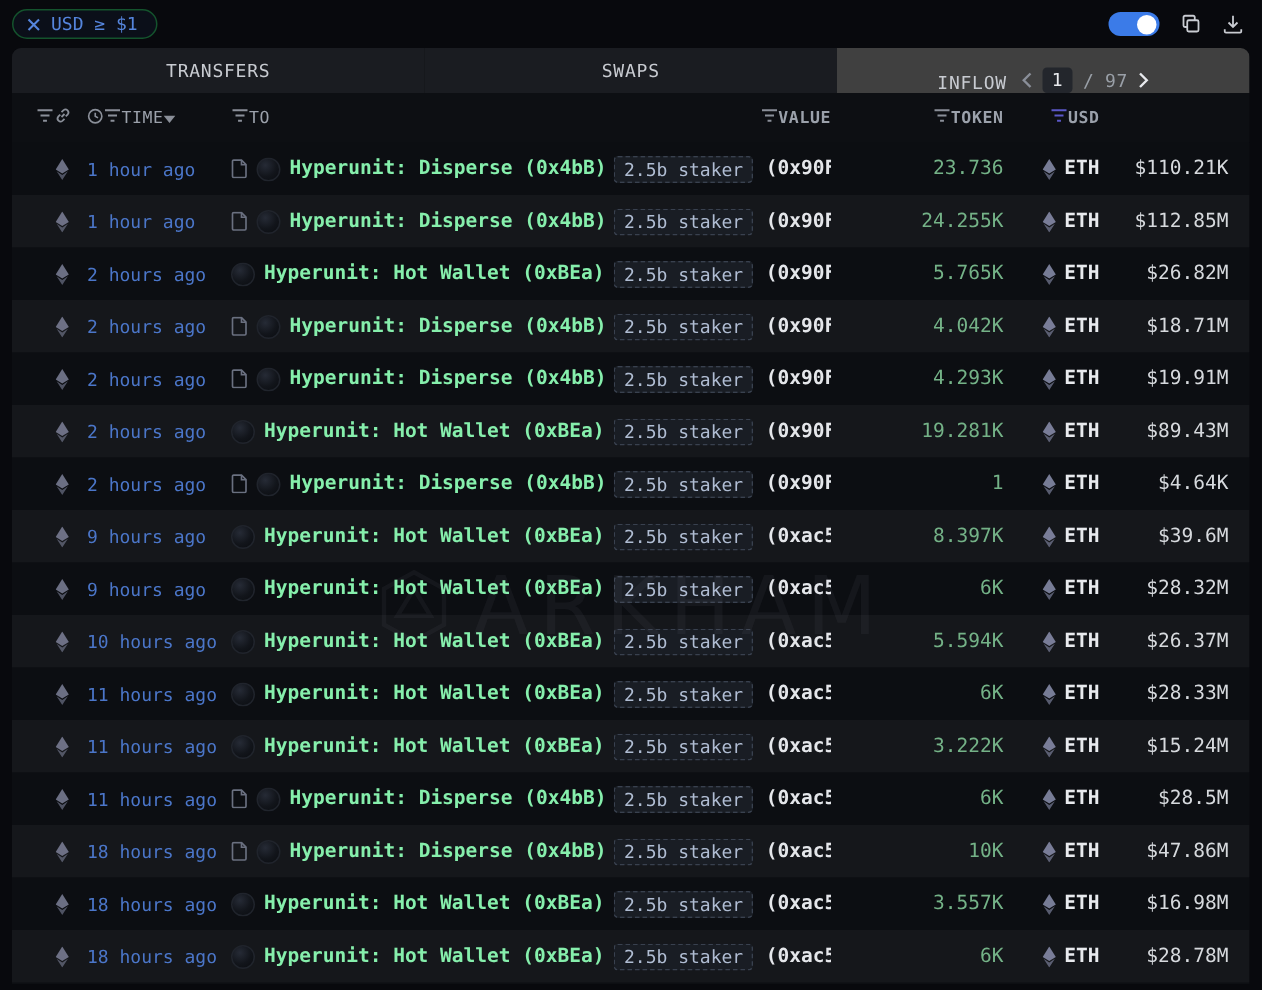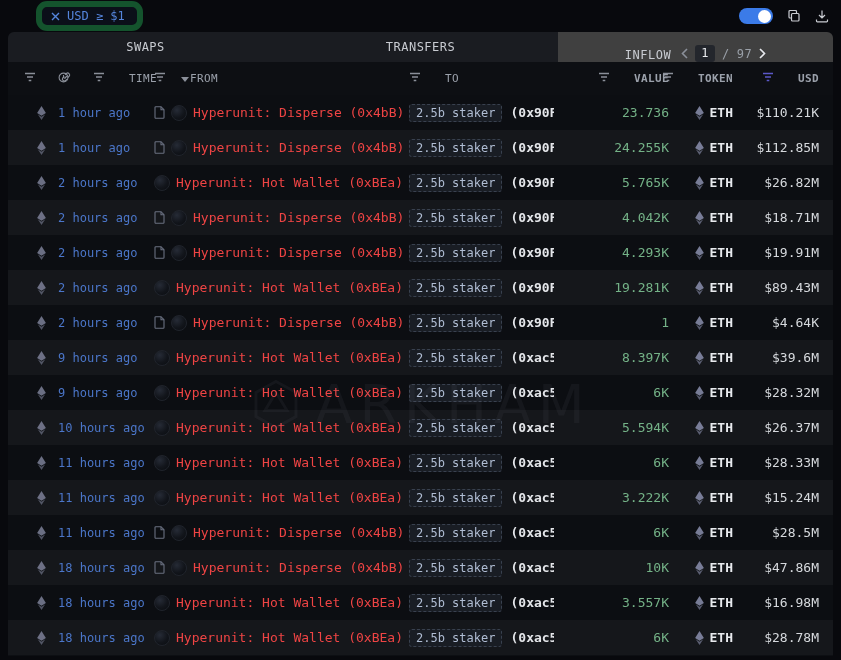--- a/index.html
+++ b/index.html
@@ -7,23 +7,23 @@
   body {
     background:#08090d;
     font-family:"DejaVu Sans Mono","Liberation Mono",monospace;
     color:#dfe2e6;
     position:relative;
   }
   
   .topbar { height:32px; display:flex; align-items:center; padding:0 12px 0 8px; }
   .filter-chip {
     display:inline-flex; align-items:center; gap:7px;
-    border:6px solid #14532d; border-radius:11px;
+    border:1px solid #14532d; border-radius:11px;
     padding:2px 12px 2px 9px; color:#5585dd; font-size:12px;
-    background:rgba(40,70,140,0.10); cursor:pointer;margin-left:28px;
+    background:rgba(40,70,140,0.10); cursor:pointer;
   }
   .filter-chip svg { display:block; }
   .topbar-right { margin-left:auto; display:flex; align-items:center; gap:14px; }
   .toggle { width:34px; height:16px; border-radius:9px; background:#3b7be8; position:relative; cursor:pointer; }
   .toggle .knob { position:absolute; top:1.5px; right:2px; width:13px; height:13px; border-radius:50%; background:#fff; }
   .icon-btn { color:#c9ccd2; cursor:pointer; display:flex; align-items:center; }
   
   .panel { position:absolute; left:8px; right:8px; top:32px; bottom:4px; border-radius:6px 6px 0 0; overflow:hidden; background:#0d0f13; }
   .tabbar { display:flex; height:30px; }
   .tab {
@@ -38,37 +38,37 @@
   .pager .page-cur { background:#23262c; border-radius:3px; padding:0 6px; line-height:17px; color:#e8eaee; }
   .pager .page-sep, .pager .page-total { color:#9aa0a8; }
   
   .grid-row {
     display:grid;
     grid-template-columns:34px 96px 255px 1fr 115px 64px 86px;
     align-items:center;
     padding:0 14px 0 16px;
   }
   .thead { height:33px; color:#9ba1ab; font-size:11px; letter-spacing:0.4px; background:#0d0f13; }
-  .th { display:flex; align-items:center; gap:24px; white-space:nowrap; overflow:visible; }
+  .th { display:flex; align-items:center; gap:0; white-space:nowrap; overflow:visible; }
   .th svg { flex:none; }
   .th.right { justify-content:flex-end;font-weight:bold; }
   .filter-ic { color:#8a8f99; cursor:pointer; }
   .filter-ic.accent { color:#5b58c8; }
   .row { height:35px; background:#0c0e12; font-size:13px; position:relative; z-index:1; }
   .row.alt { background:#15171b; }
   .cell-eth { display:flex; justify-content:center; color:#7c8098; }
   .cell-time { color:#4b76c9; font-size:12px; cursor:pointer; white-space:nowrap; }
   .cell-from { display:flex; align-items:center; gap:6px; white-space:nowrap; overflow:hidden; }
   .doc-ic { color:#6a7080; flex:none; display:flex; }
   .avatar {
     width:16px; height:16px; border-radius:50%; flex:none;
     background:radial-gradient(circle at 35% 30%, #262b36 0%, #12151b 55%, #0a0c10 100%);
     border:1px solid #20242c;
   }
-  .from-name { color:#ef4444; font-weight:normal; cursor:pointer; }
+  .from-name { color:#86efac; font-weight:bold; cursor:pointer; }
   .cell-to { display:flex; align-items:center; gap:8px; white-space:nowrap; overflow:hidden; }
   .to-chip {
     background:#191d24; border:1px dashed #39414f; border-radius:3px;
     padding:1px 6px; color:#b0bdd3; font-size:12px; cursor:pointer;
   }
   .to-addr { color:#e4e6ea; font-weight:bold; cursor:pointer; }
   .cell-value { text-align:right; color:#74b287; white-space:nowrap;padding-left:40px; }
   .cell-token { display:flex; align-items:center; justify-content:flex-end; gap:6px; color:#e8eaee; font-weight:bold; white-space:nowrap; }
   .cell-token .tok-ic { color:#8b8fae; display:flex; }
   .cell-usd { text-align:right; color:#d6d9dd; white-space:nowrap; }
@@ -106,24 +106,24 @@
       <svg width="14" height="14" viewBox="0 0 14 14" fill="none" stroke="currentColor" stroke-width="1.2">
         <path d="M7 1.5 V8.5 M4 6 L7 9 L10 6 M1.5 10.5 V12 a0.8 0.8 0 0 0 0.8 0.8 h9.4 a0.8 0.8 0 0 0 0.8 -0.8 V10.5"></path>
       </svg>
     </span>
   </div>
 </div>
 
 <div class="panel">
   <div class="tabbar" id="tabbar">
       <div class="tab">
+        <span>TRANSFERS</span>
+      </div>
+      <div class="tab">
         <span>SWAPS</span>
-      </div>
-      <div class="tab">
-        <span>TRANSFERS</span>
       </div>
       <div class="tab active">
         <span>INFLOW</span>
         <span class="pager">
           <span class="chev">
             <svg width="7" height="11" viewBox="0 0 7 11" fill="none" stroke="currentColor" stroke-width="1.6">
               <path d="M6 1 L1.5 5.5 L6 10"></path>
             </svg>
           </span>
           <span class="page-cur">1</span>
@@ -161,28 +161,20 @@
         <svg width="12" height="10" viewBox="0 0 12 10" stroke="currentColor" stroke-width="1.3">
             <path d="M1 1.5 h10 M3 5 h6 M4.7 8.5 h2.6"></path>
           </svg>
       </span>
       <span>TIME</span>
       <span class="filter-ic">
         <svg width="8" height="5" viewBox="0 0 8 5">
             <path d="M0 0 L4 5 L8 0 Z" fill="currentColor"></path>
           </svg>
       </span>
-    </div>
-    <div class="th">
-      <span class="filter-ic">
-        <svg width="12" height="10" viewBox="0 0 12 10" stroke="currentColor" stroke-width="1.3">
-            <path d="M1 1.5 h10 M3 5 h6 M4.7 8.5 h2.6"></path>
-          </svg>
-      </span>
-      <span>FROM</span>
     </div>
     <div class="th">
       <span class="filter-ic">
         <svg width="12" height="10" viewBox="0 0 12 10" stroke="currentColor" stroke-width="1.3">
             <path d="M1 1.5 h10 M3 5 h6 M4.7 8.5 h2.6"></path>
           </svg>
       </span>
       <span>TO</span>
     </div>
     <div class="th right">

